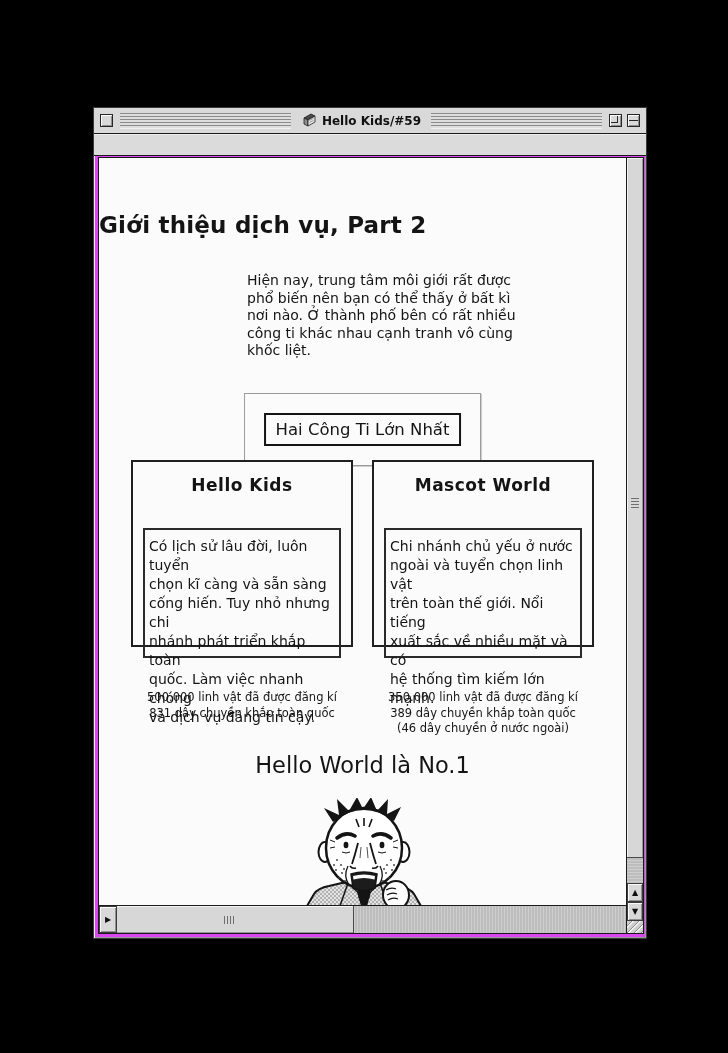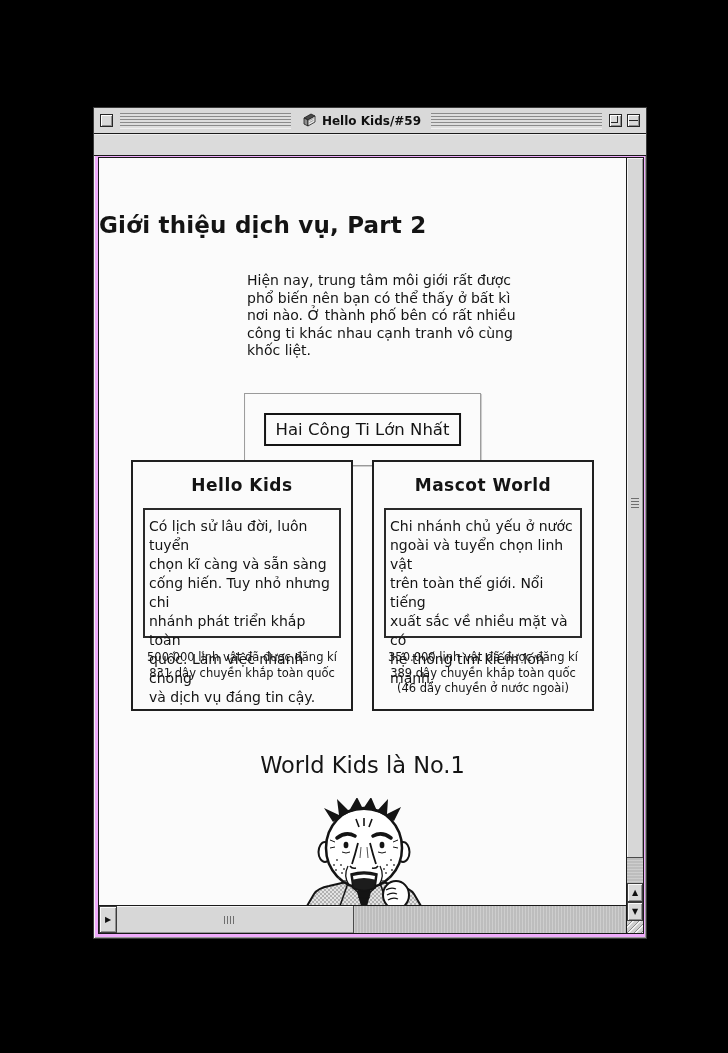--- a/index.html
+++ b/index.html
@@ -2,21 +2,21 @@
 <html><head>
 <meta charset="utf-8">
 <style>
   * { margin:0; padding:0; box-sizing:border-box; }
   html,body { width:728px; height:1053px; background:#000; overflow:hidden;
               font-family:"DejaVu Sans", sans-serif; }
 
   
   .window {
     position:absolute; left:93px; top:107px; width:554px; height:832px;
-    background:#f0abfc; border:1px solid #3a3a3a;
+    background:#d946ef; border:1px solid #3a3a3a;
     box-shadow: inset 1px 1px 0 #f4f4f4, inset -1px -1px 0 #9a9a9a;
   }
   .titlebar {
     height:26px; border-bottom:1px solid #1a1a1a;
     display:flex; align-items:center; gap:5px; padding:0 6px;
     background:#d9d9d9;
   }
   .stripes {
     flex:1; height:15px; margin:0 2px;
     background:repeating-linear-gradient(180deg,#8b8b8b 0 1px,#dedede 1px 3px);
@@ -94,22 +94,22 @@
     font-size:14px; line-height:17.5px; white-space:pre-line; }
 
   .banner { position:absolute; top:235px; left:50%; transform:translateX(-50%);
     border:1px solid #9a9a9a; padding:19px; background:#fbfbfb;
     box-shadow:1px 1px 0 #cfcfcf; }
   .banner-inner { border:2px solid #141414; padding:5px 10px;
     font-size:16.5px; white-space:nowrap; }
 
   .companies { position:absolute; top:302px; left:0; right:0;
     display:flex; justify-content:center; gap:19px; }
-  .company { width:222px; height:251px; border:2px solid #1f1f1f;
-    background:#fbfbfb; display:flex; flex-direction:column; align-items:center; }
+  .company { width:222px; height:187px; border:2px solid #1f1f1f;
+    background:#fbfbfb; display:flex; flex-direction:column; align-items:center;gap:20px; }
   .company-name { margin-top:13px; font-size:17px; font-weight:bold;
     letter-spacing:.5px; }
   .company-desc { margin-top:13px; width:198px; height:130px;
     border:2px solid #2a2a2a; padding:7px 4px;
     font-size:14px; line-height:19px; white-space:pre-line; }
   .company-stats { margin-top:12px; text-align:center;
     font-size:11.5px; line-height:15.5px; white-space:pre-line; }
 
   .conclusion { position:absolute; top:594px; left:0; right:0;
     text-align:center; font-size:22.5px; }
@@ -178,21 +178,21 @@
 trên toàn thế giới. Nổi tiếng
 xuất sắc về nhiều mặt và có
 hệ thống tìm kiếm lớn mạnh.</div>
           <div class="company-stats">350.000 linh vật đã được đăng kí
 389 dây chuyền khắp toàn quốc
 (46 dây chuyền ở nước ngoài)</div>
         </div>
 
       </div>
 
-      <div class="conclusion">World Kids là No.1</div>
+      <div class="conclusion">Hello World là No.1</div>
 
       <svg class="mascot" viewBox="0 0 142 108">
         <defs>
           <pattern id="hatch" width="4" height="4" patternUnits="userSpaceOnUse">
             <rect width="4" height="4" fill="#e4e4e4"></rect>
             <path d="M0,0 L4,4 M0,4 L4,0" stroke="#8e8e8e" stroke-width="0.6"></path>
           </pattern>
         </defs>
 
         <path d="M14,108 L21,96 Q25,90 36,88 L53,84 L89,84 L106,88 Q117,90 121,96 L128,108 Z" fill="url(#hatch)" stroke="#141414" stroke-width="2"></path>

